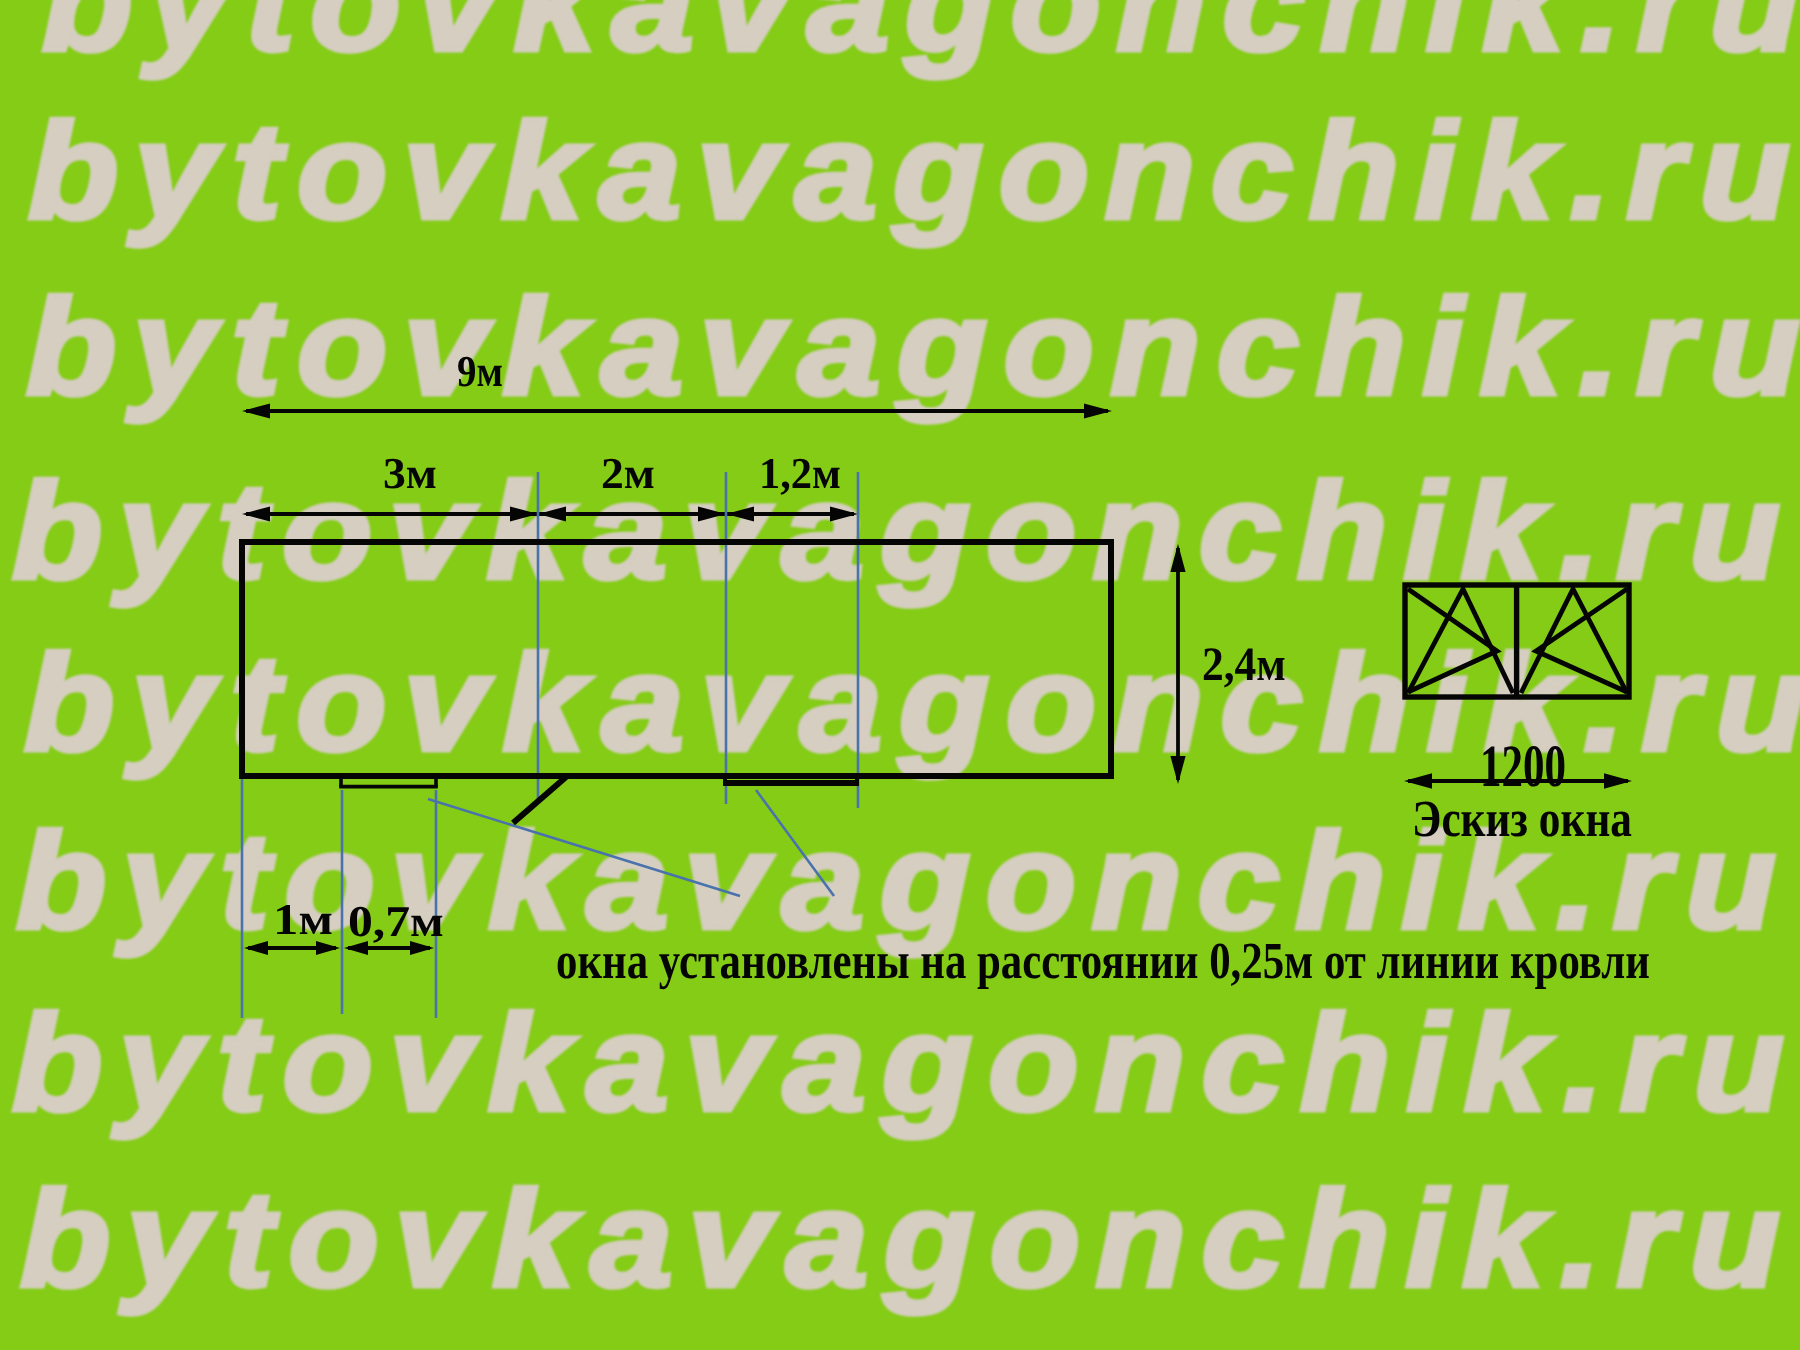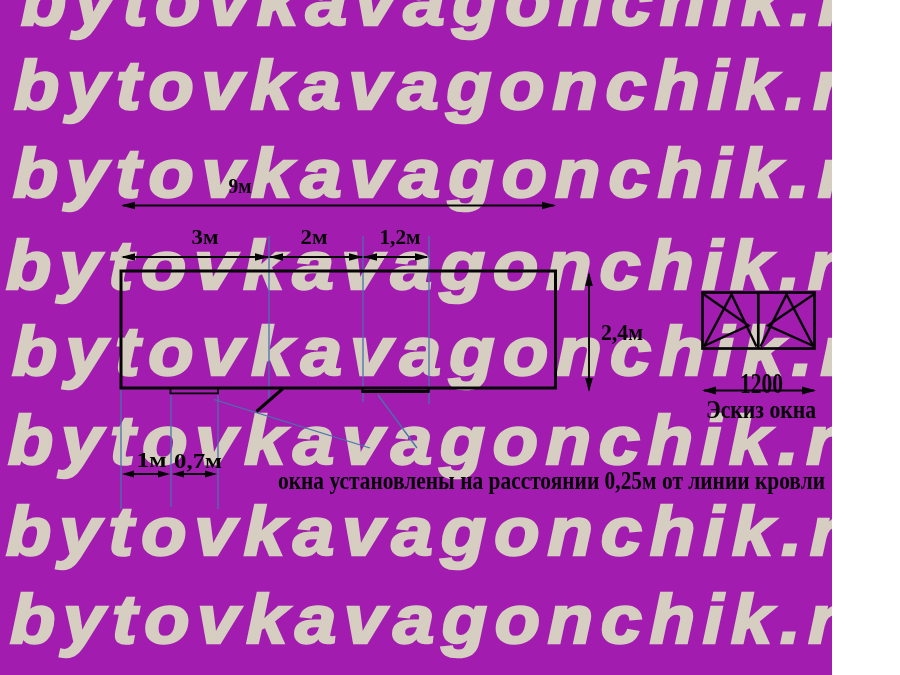--- a/index.html
+++ b/index.html
@@ -1,16 +1,16 @@
 <!DOCTYPE html>
 <html><head>
 <meta charset="utf-8">
 <style>
   html,body{margin:0;padding:0;background:#ffffff;}
-  #page{position:relative;width:832px;height:675px;overflow:hidden;background:#a21caf;}
+  #page{position:relative;width:900px;height:675px;overflow:hidden;background:#84cc16;}
   svg{position:absolute;left:0;top:0;}
   text{font-family:"Liberation Serif", serif;font-weight:bold;fill:#050505;}
   .wm{font-family:"Liberation Sans", sans-serif;font-weight:bold;font-style:italic;
       fill:#d5cec1;stroke:#d5cec1;stroke-width:2.7;}
 </style>
 </head>
 <body>
 <div id="page">
 <svg width="900" height="675" viewBox="0 0 900 675">
   <defs>

